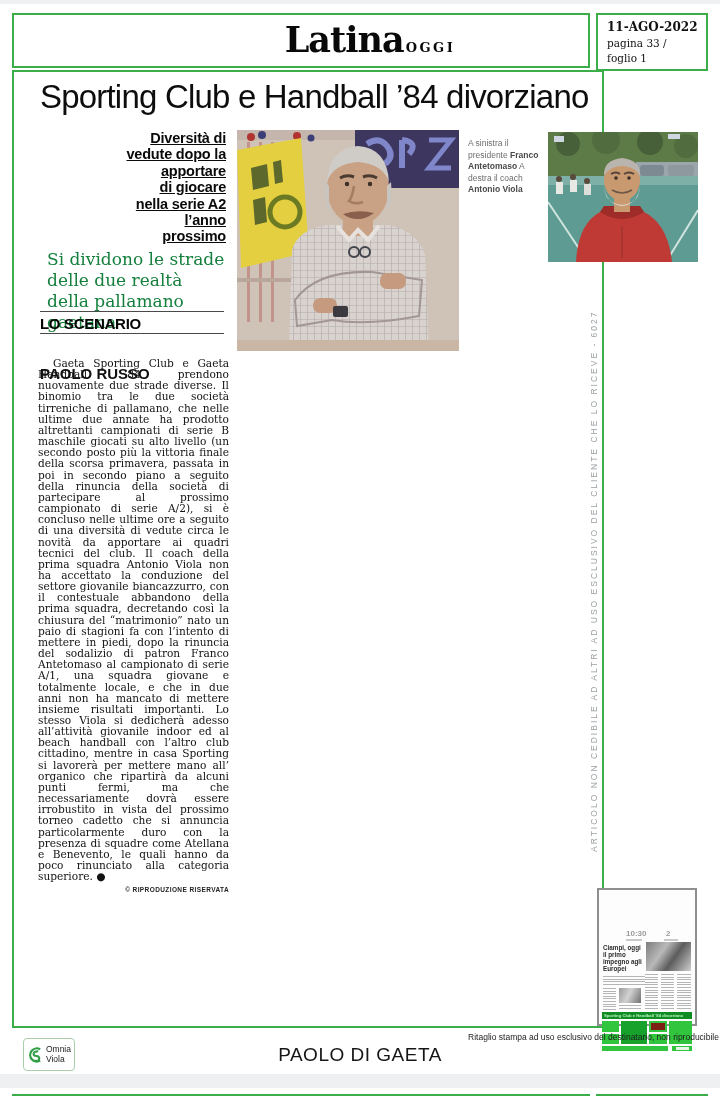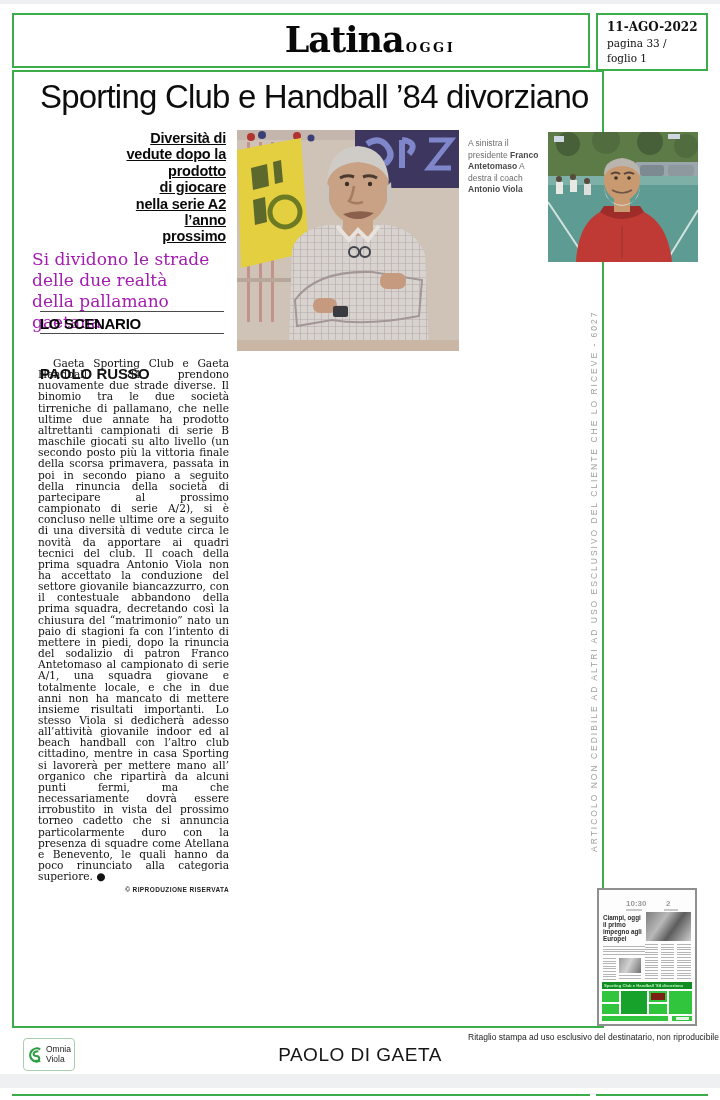--- a/index.html
+++ b/index.html
@@ -23,22 +23,22 @@
 
   
   .main-box{position:absolute;left:12px;top:70px;width:592px;height:958px;
             border:2px solid #3bae4a;box-sizing:border-box;background:#fff;}
   .headline{position:absolute;left:26px;top:6px;width:655px;
             font-size:33px;letter-spacing:-0.8px;color:#0d0d0d;white-space:nowrap;}
 
   .kicker{position:absolute;left:26px;top:58px;width:186px;text-align:right;}
   .kicker div{font-weight:bold;font-size:14.5px;line-height:16.4px;
               text-decoration:underline;letter-spacing:-0.2px;color:#0a0a0a;}
-  .standfirst{position:absolute;left:18px;top:177px;width:195px;
-              font-family:"DejaVu Serif",serif;font-size:17px;line-height:21px;color:#a21caf;}
+  .standfirst{position:absolute;left:33px;top:177px;width:195px;
+              font-family:"DejaVu Serif",serif;font-size:17px;line-height:21px;color:#15803d;}
   .rule{position:absolute;left:26px;width:184px;border-top:1.6px solid #4a4a4a;}
   .scn-label{position:absolute;left:26px;top:243px;font-weight:bold;font-size:15px;letter-spacing:-0.3px;color:#060606;}
   .scn-author{position:absolute;left:26px;top:264px;font-weight:bold;font-size:15px;color:#111;margin-top:29px;}
 
   .bodycol{position:absolute;left:24px;top:286px;width:191px;}
   .bodycol p{margin:0;font-family:"DejaVu Serif",serif;font-size:10.6px;line-height:11.15px;
              text-align:justify;text-indent:15px;color:#121212;}
   .sig{margin-top:4px;text-align:right;font-size:6.5px;font-weight:bold;letter-spacing:0.4px;color:#222;}
 
   .photo{position:absolute;}
@@ -48,21 +48,21 @@
            font-size:8.5px;line-height:11.5px;color:#6d6d6d;}
   .caption b{color:#4a4a4a;}
 
   .vnote{position:absolute;right:3px;top:232px;height:548px;
          writing-mode:vertical-rl;transform:rotate(180deg);
          font-size:8.5px;letter-spacing:2px;color:#9aa0a3;white-space:nowrap;}
 
   
   .thumb{position:absolute;left:583px;top:816px;width:100px;height:138px;
          border:2px solid #8f8f8f;box-sizing:border-box;background:#fdfdfd;padding:3px 3px;}
-  .ti{position:relative;width:90px;height:128px;}
+  .ti{position:relative;width:90px;height:128px;margin-top:30px;}
   .ti *{position:absolute;}
   .mnum{color:#9b9b9b;font-weight:bold;font-size:8px;}
   .mbar{height:1.5px;background:#c9c9c9;}
   .mhead{left:1px;top:21px;width:40px;font-size:6.3px;line-height:7px;font-weight:bold;color:#2b2b2b;}
   .mphoto{right:1px;top:19px;width:45px;height:29px;
           background:linear-gradient(125deg,#7d7d7d 0%,#b9b9b9 35%,#5c5c5c 60%,#cfcfcf 100%);}
   .mt{background:repeating-linear-gradient(to bottom,#b5b5b5 0,#b5b5b5 1px,transparent 1px,transparent 2.6px);}
   .msmallphoto{background:linear-gradient(115deg,#9a9a9a,#d2d2d2 45%,#6f6f6f);}
   .gbar{left:0;top:89px;width:90px;height:7px;background:#0f8d22;}
   .gbar span{position:absolute;left:2px;top:1px;font-size:4.2px;line-height:5px;color:#bdf3c2;white-space:nowrap;font-weight:bold;}
@@ -95,21 +95,21 @@
     <div class="p">pagina 33 /</div>
     <div class="f">foglio 1</div>
   </div>
 
   <div class="main-box">
     <div class="headline">Sporting Club e Handball ’84 divorziano</div>
 
     <div class="kicker">
       <div>Diversità di</div>
       <div>vedute dopo la</div>
-      <div>prodotto</div>
+      <div>apportare</div>
       <div>di giocare</div>
       <div>nella serie A2</div>
       <div>l’anno</div>
       <div>prossimo</div>
     </div>
 
     <div class="standfirst">
       <div>Si dividono le strade</div>
       <div>delle due realtà</div>
       <div>della pallamano gaetana</div>

